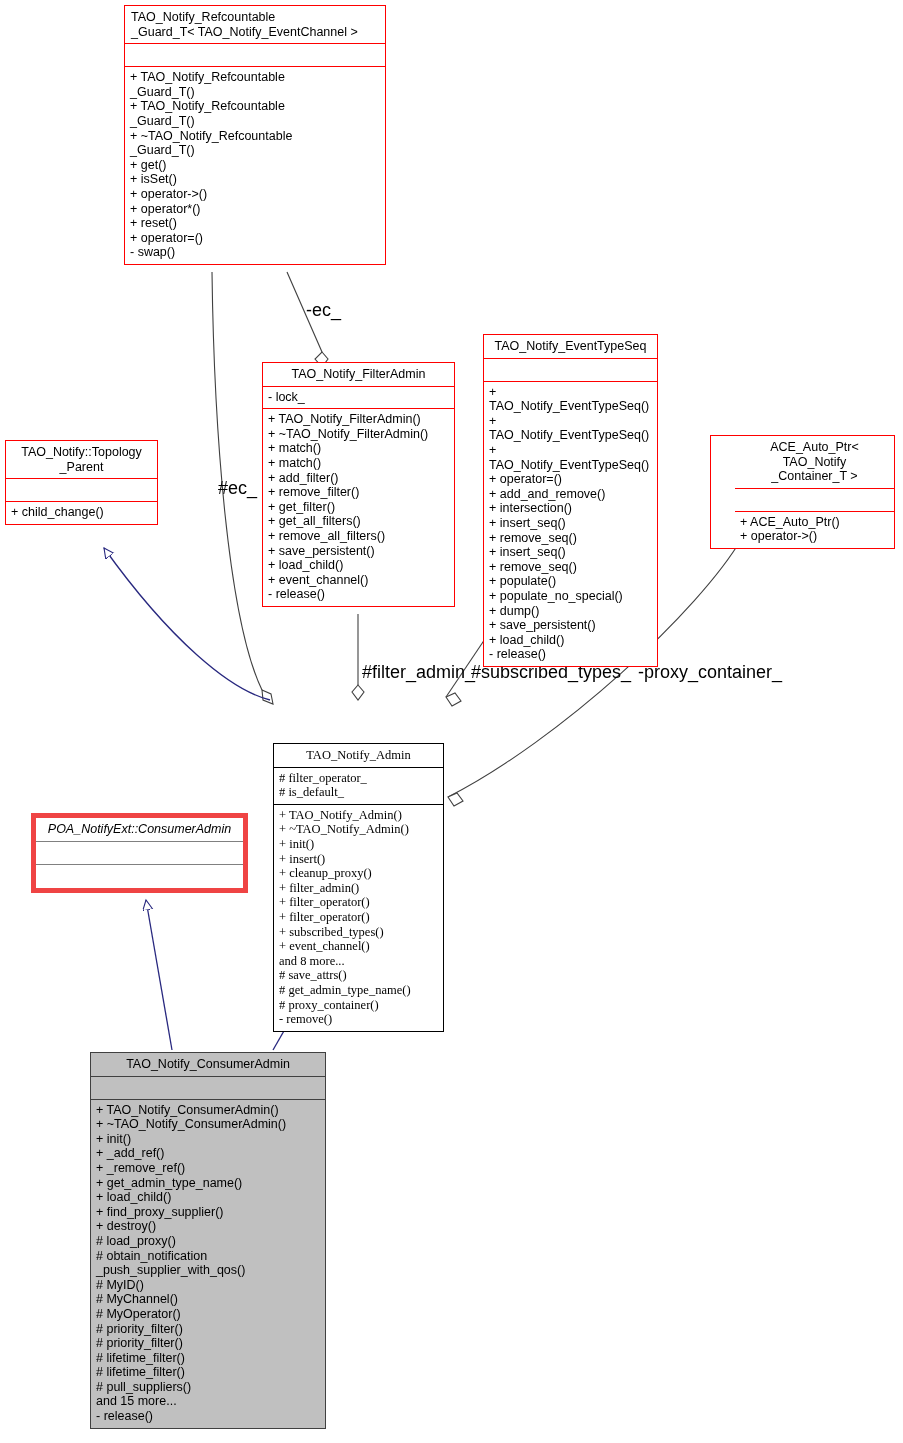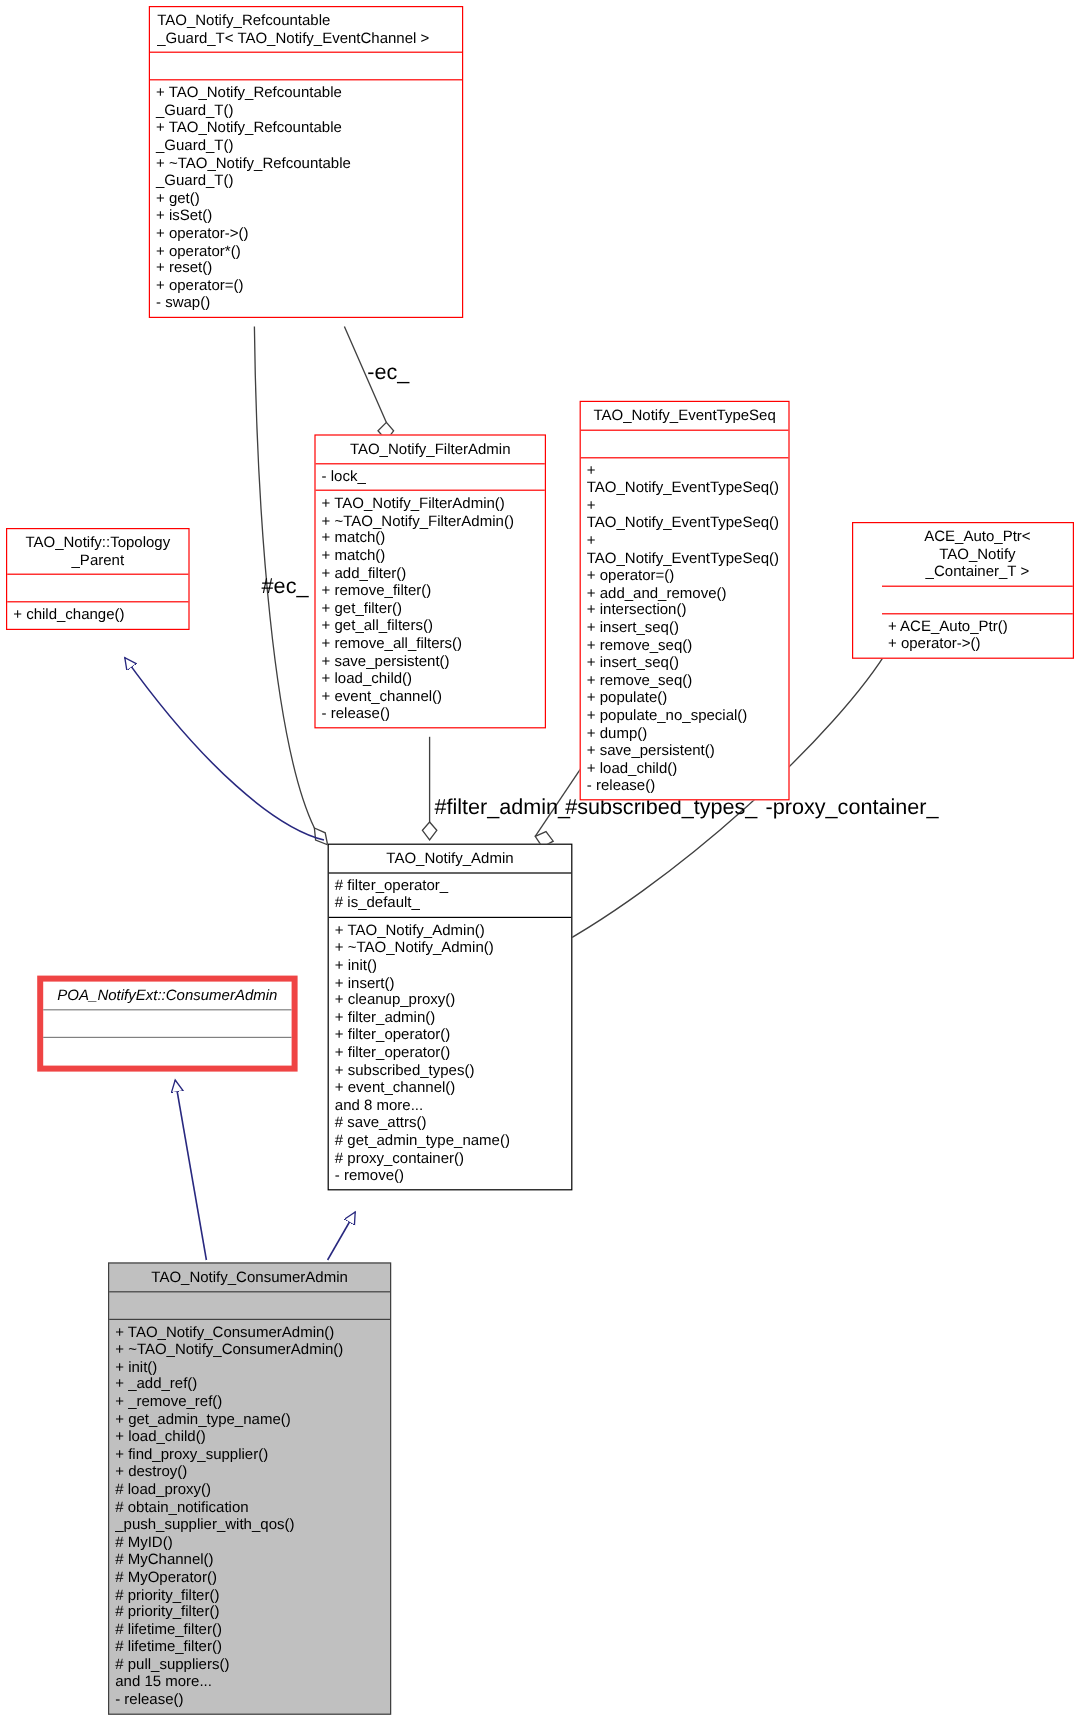--- a/index.html
+++ b/index.html
@@ -217,21 +217,21 @@
   <div class="uml" style="left:710px; top:435px; width:185px;padding-left:24px;">
     <div class="title">ACE_Auto_Ptr&lt; TAO_Notify
 _Container_T &gt;</div>
     <div class="sep"></div>
     <div class="attrs empty"></div>
     <div class="sep"></div>
     <div class="ops">+ ACE_Auto_Ptr()
 + operator-&gt;()</div>
   </div>
 
-  <div class="uml black" style="left:273px; top:703px; width:204px;">
+  <div class="uml black" style="left:273px; top:743px; width:171px;font-family:Liberation Serif, serif;">
     <div class="title">TAO_Notify_Admin</div>
     <div class="sep"></div>
     <div class="attrs"># filter_operator_
 # is_default_</div>
     <div class="sep"></div>
     <div class="ops">+ TAO_Notify_Admin()
 + ~TAO_Notify_Admin()
 + init()
 + insert()
 + cleanup_proxy()

